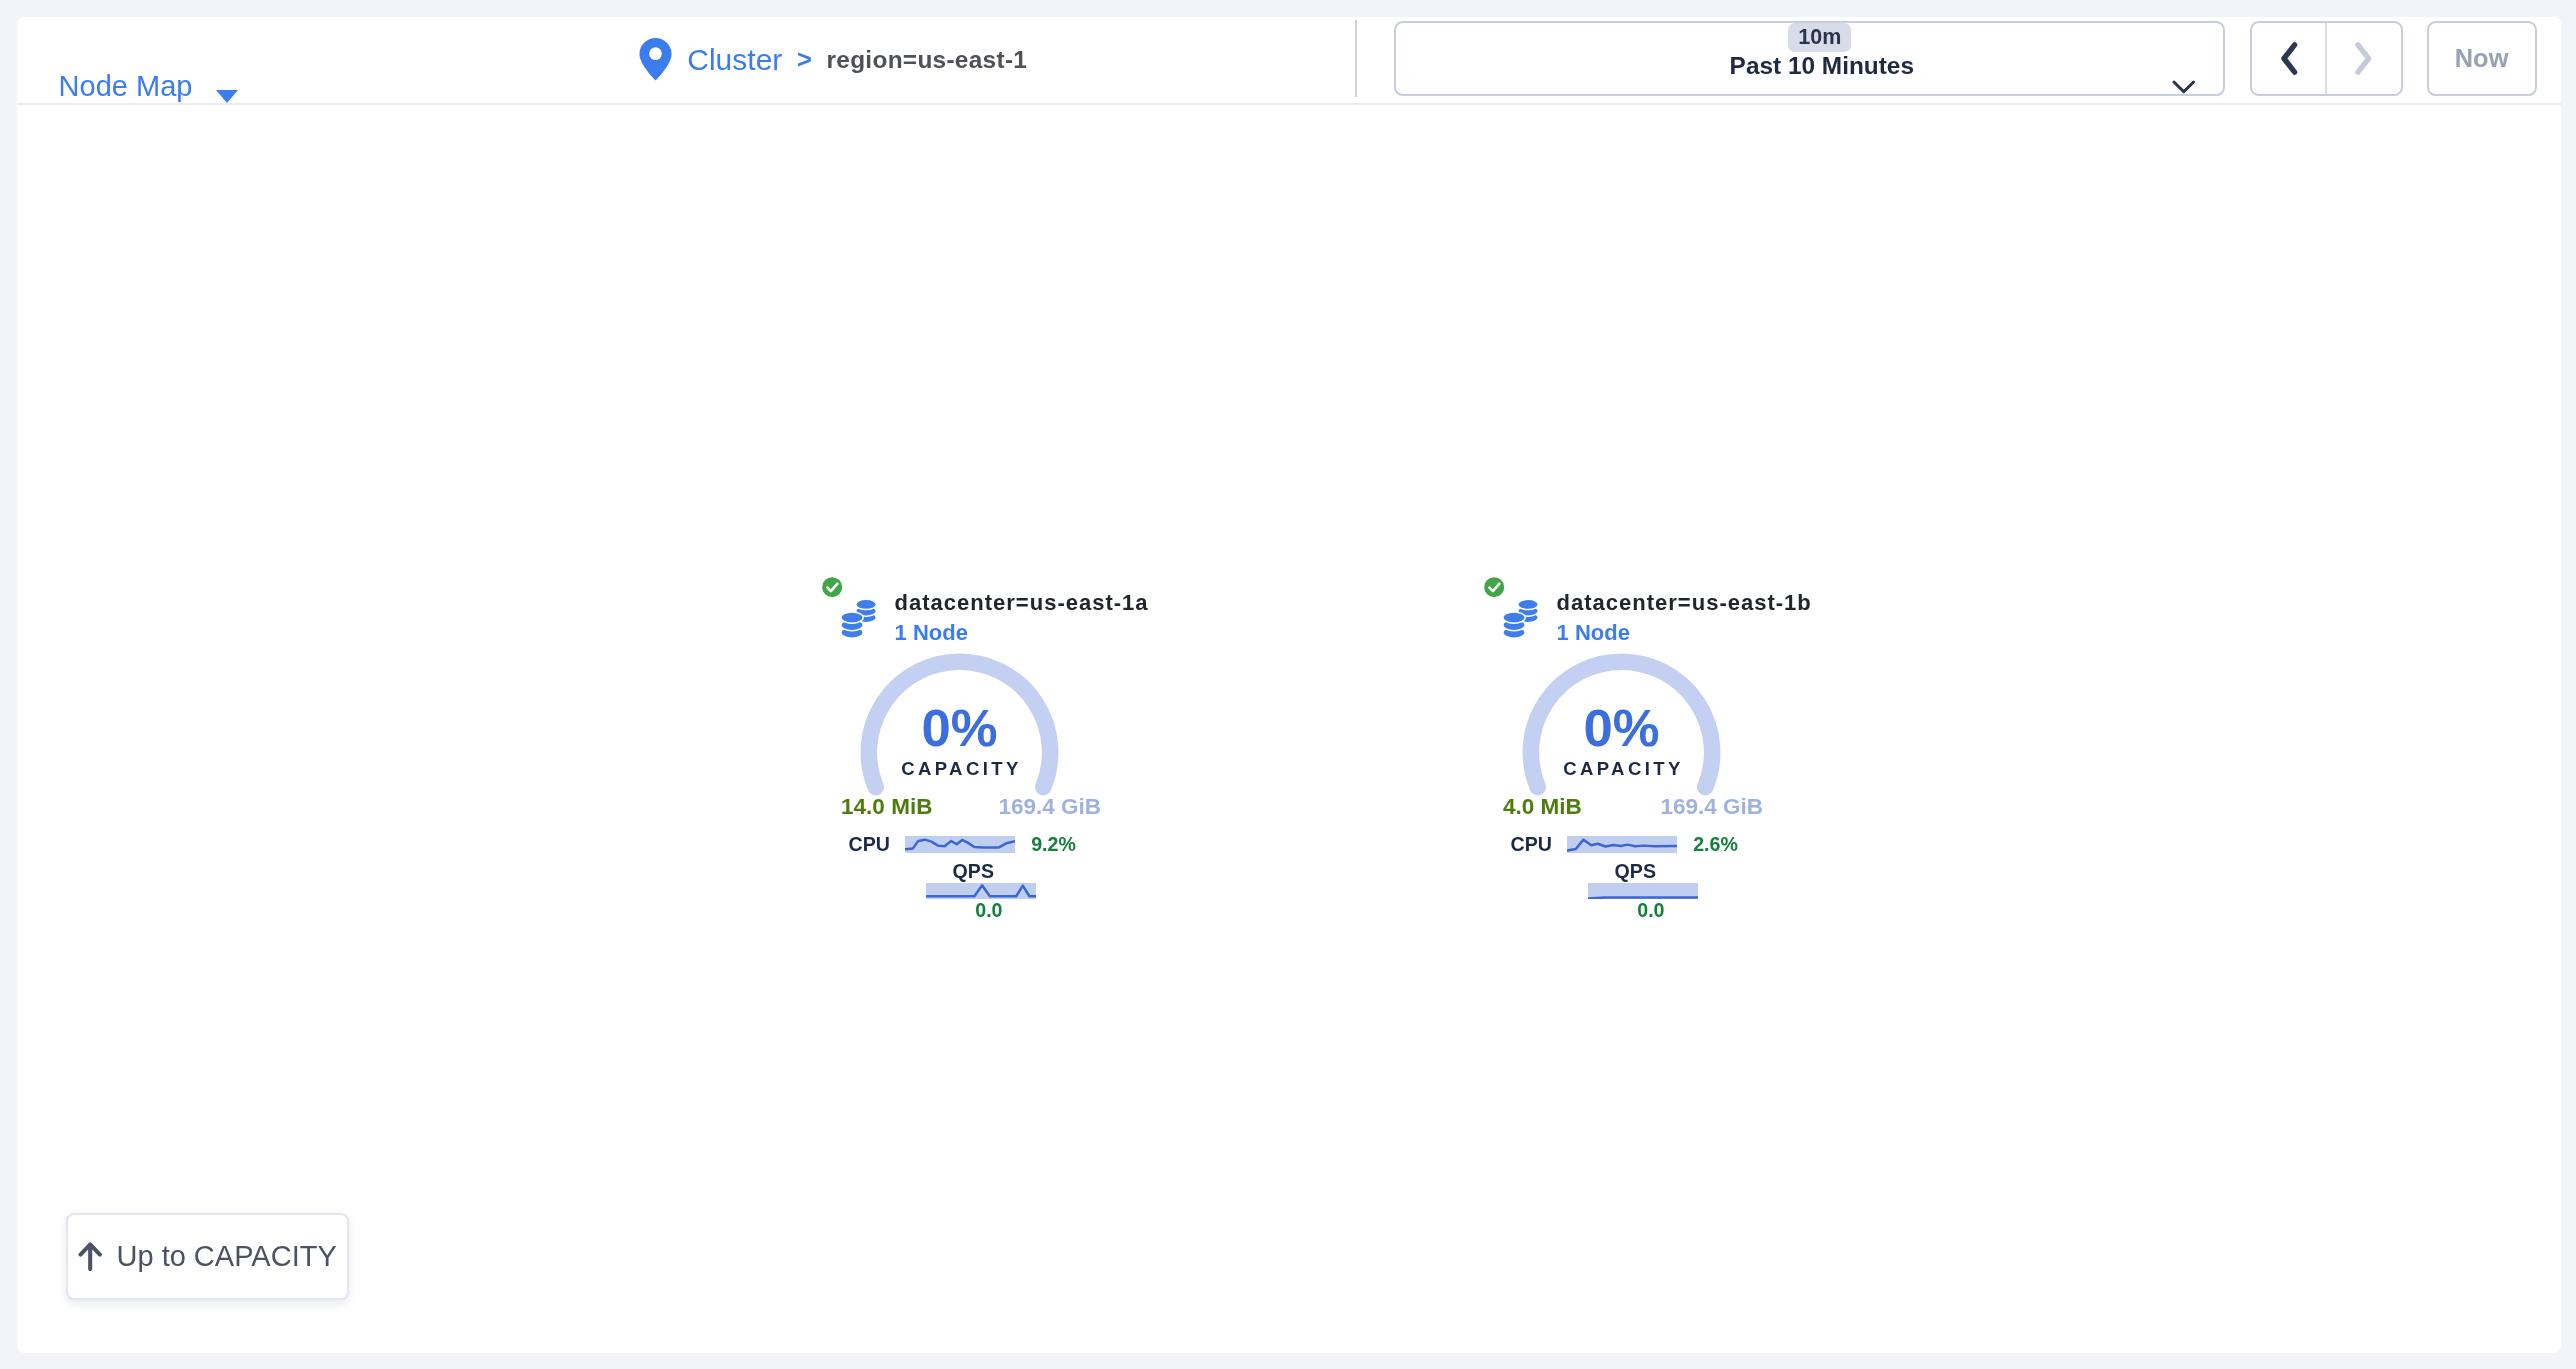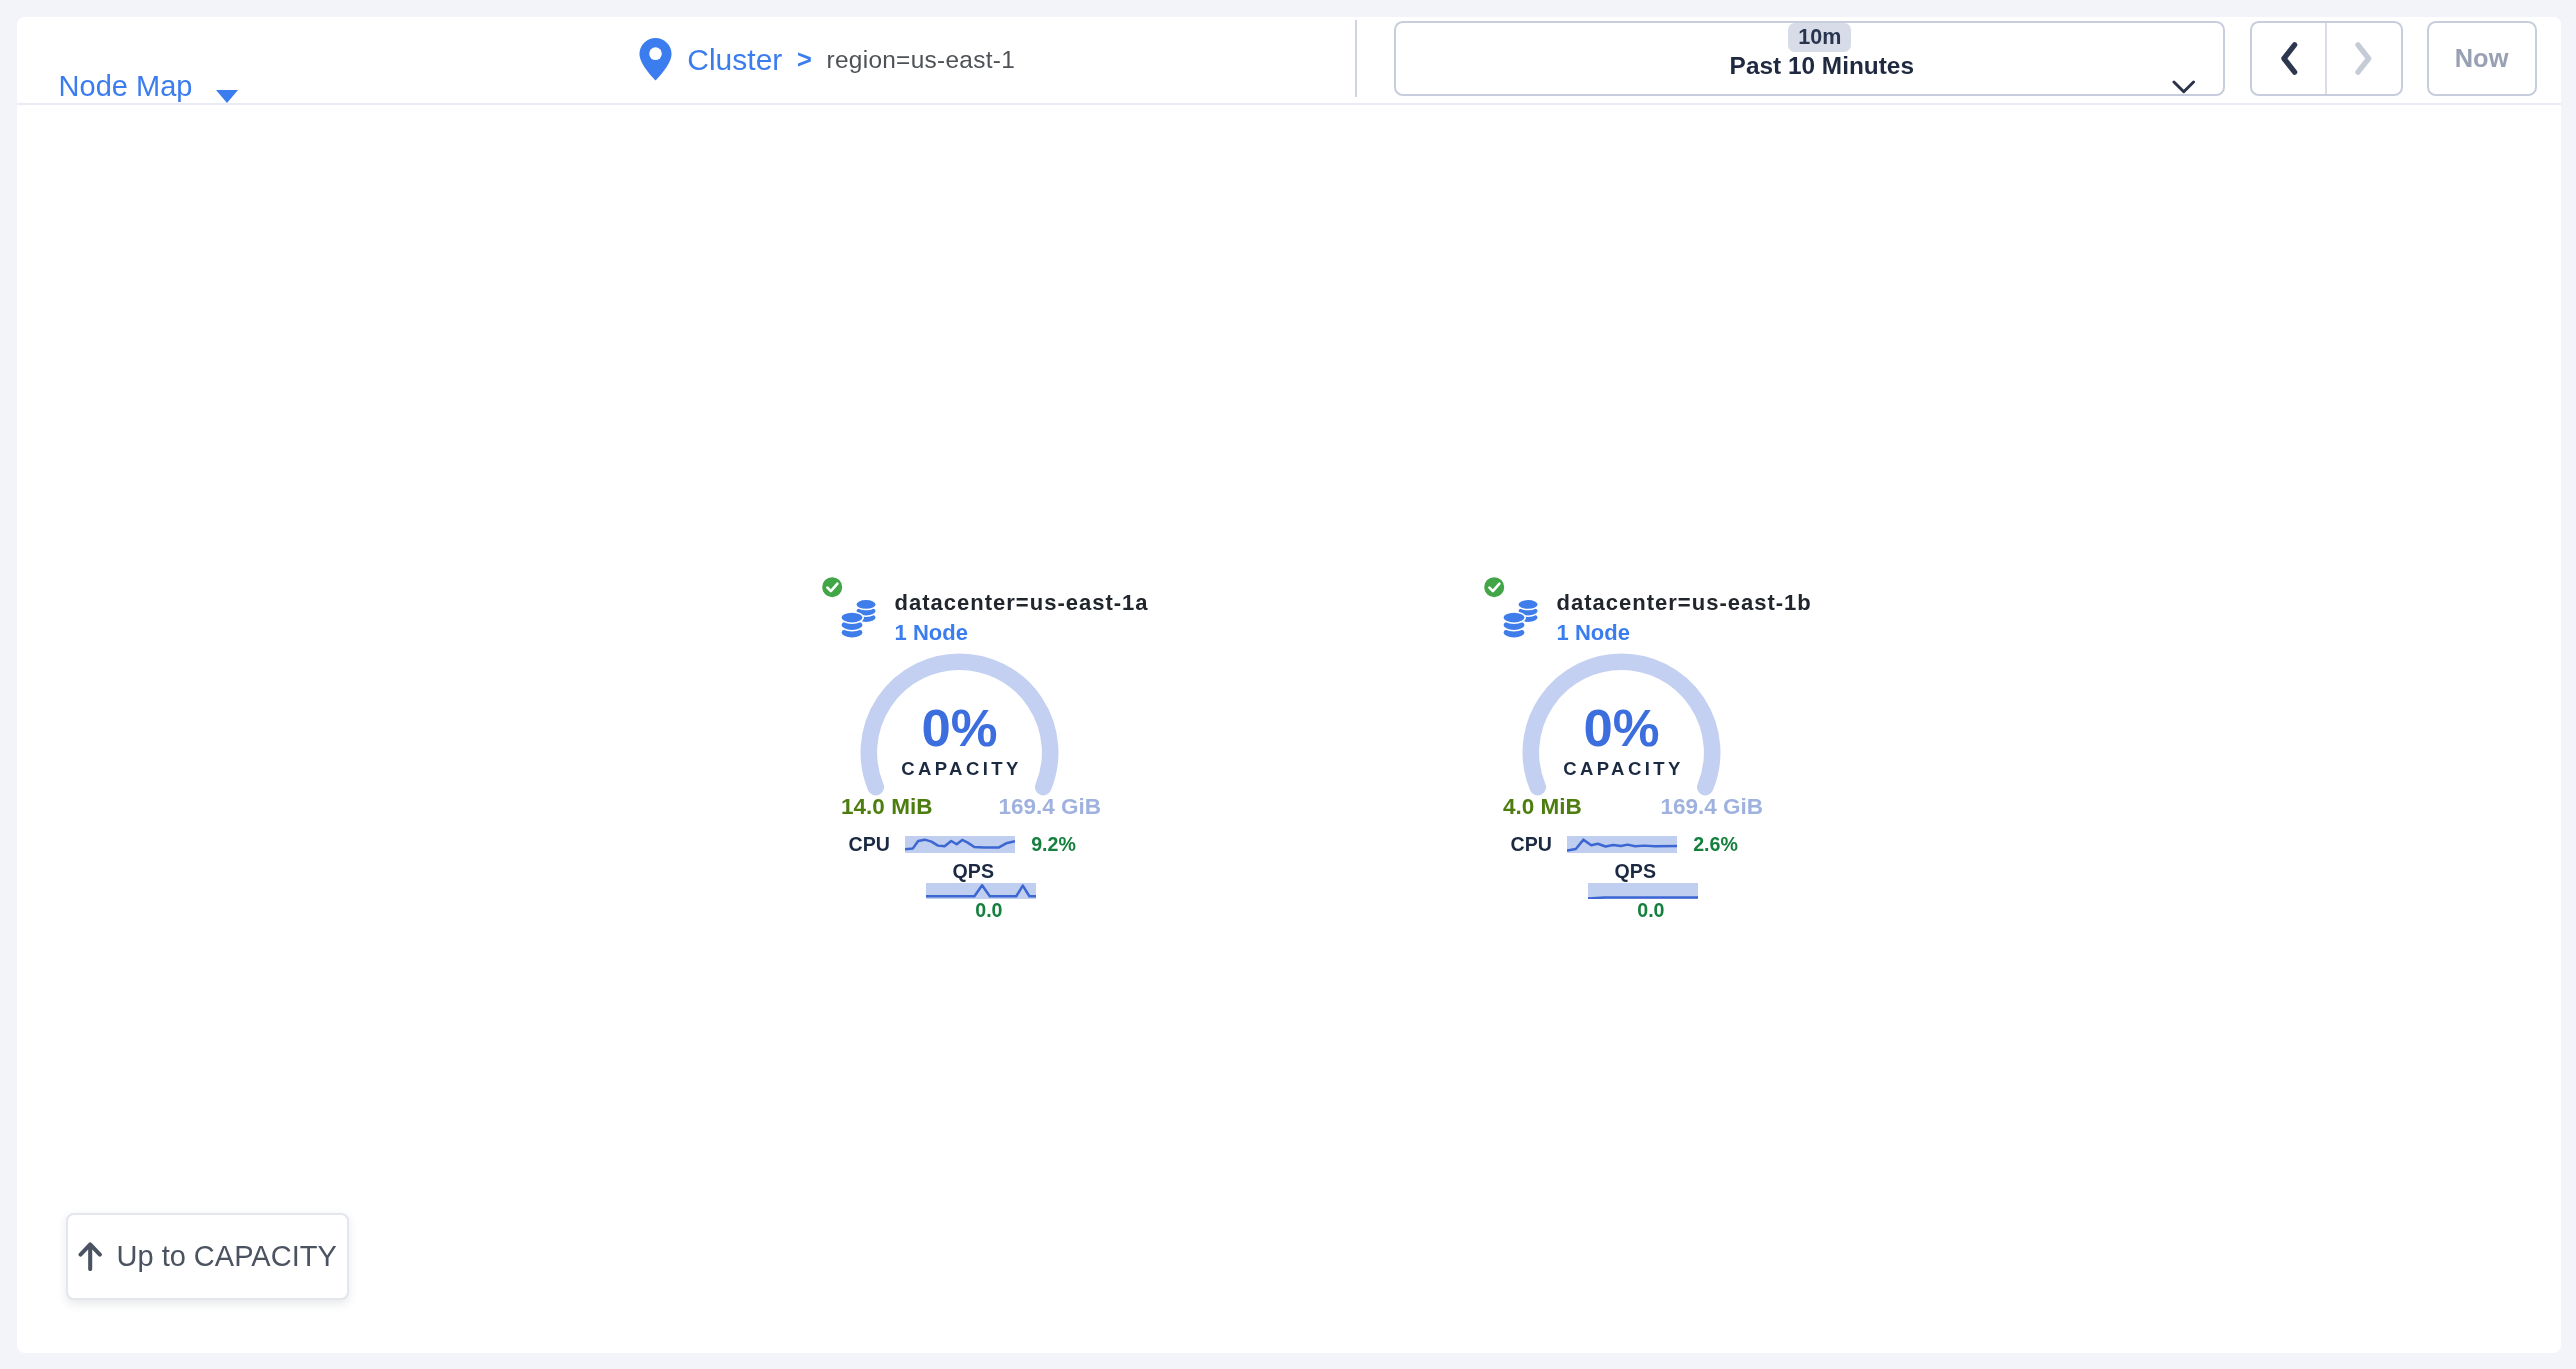--- a/index.html
+++ b/index.html
@@ -9,21 +9,21 @@
 
   
   .topbar { position:absolute; left:0; top:0; right:0; height:88px; border-bottom:2px solid #e9ecf2; background:#fff; border-radius:7.8px 7.8px 0 0; }
   .view-selector { position:absolute; left:42px; top:0; height:86px; display:flex; align-items:flex-end; gap:23.5px; cursor:pointer; }
   .view-selector .vs-label { font-size:29px; color:#3b7dee; }
   .caret-down { width:0; height:0; border-left:11.7px solid transparent; border-right:11.7px solid transparent; border-top:13.7px solid #3b7dee; margin-top:3.9px; }
 
   .breadcrumb { position:absolute; left:621px; top:0; height:86px; display:flex; align-items:center; gap:14.7px; }
   .crumb-root { font-size:30px; color:#3b7dee; cursor:pointer; }
   .crumb-sep  { font-size:25.4px; font-weight:700; color:#3b7dee; }
-  .crumb-cur  { font-size:24.4px; font-weight:400; color:#4e5257; letter-spacing:0.3px; }
+  .crumb-cur  { font-size:24.4px; font-weight:700; color:#4e5257; letter-spacing:0.3px; }
 
   .top-divider { position:absolute; left:1338px; top:3.9px; width:2px; height:77px; background:#cfd4e0; }
 
   .time-box { position:absolute; left:1377px; top:4.9px; width:831px; height:75px; background:#fff; border:2px solid #c7cddc; border-radius:8.8px; display:flex; align-items:center; cursor:pointer;flex-direction:column; }
   .time-badge { margin-left:21.5px; width:63px; height:46px; background:#d8dce8; border-radius:6.8px; display:flex; align-items:center; justify-content:center; font-size:21.5px; font-weight:700; color:#29354e; }
   .time-label { margin-left:25.4px; font-size:24.4px; font-weight:700; color:#1f2940; }
   .time-chevron { margin-left:auto; margin-right:27px; display:flex; }
 
   .nav-box { position:absolute; left:2233px; top:4.9px; width:153px; height:75px; background:#fff; border:2px solid #c7cddc; border-radius:8.8px; display:flex; }
   .nav-cell { flex:1; display:flex; align-items:center; justify-content:center; cursor:pointer; }

